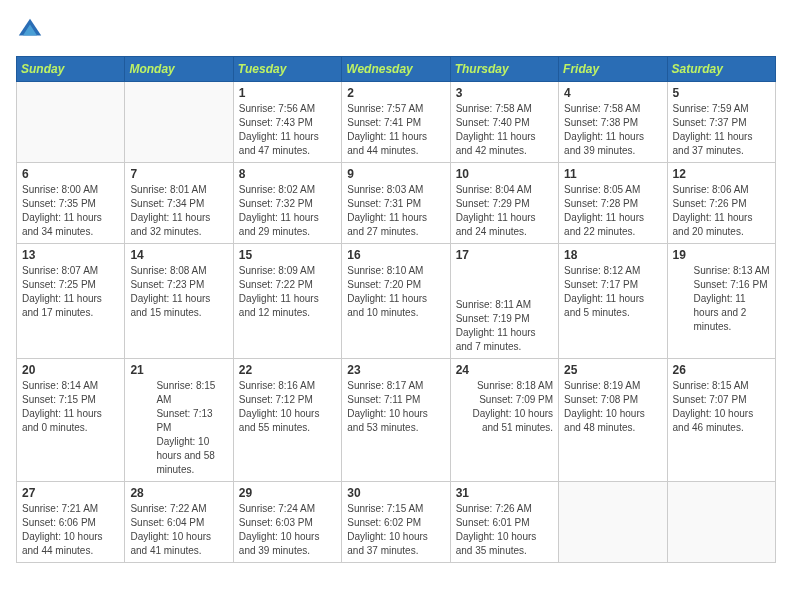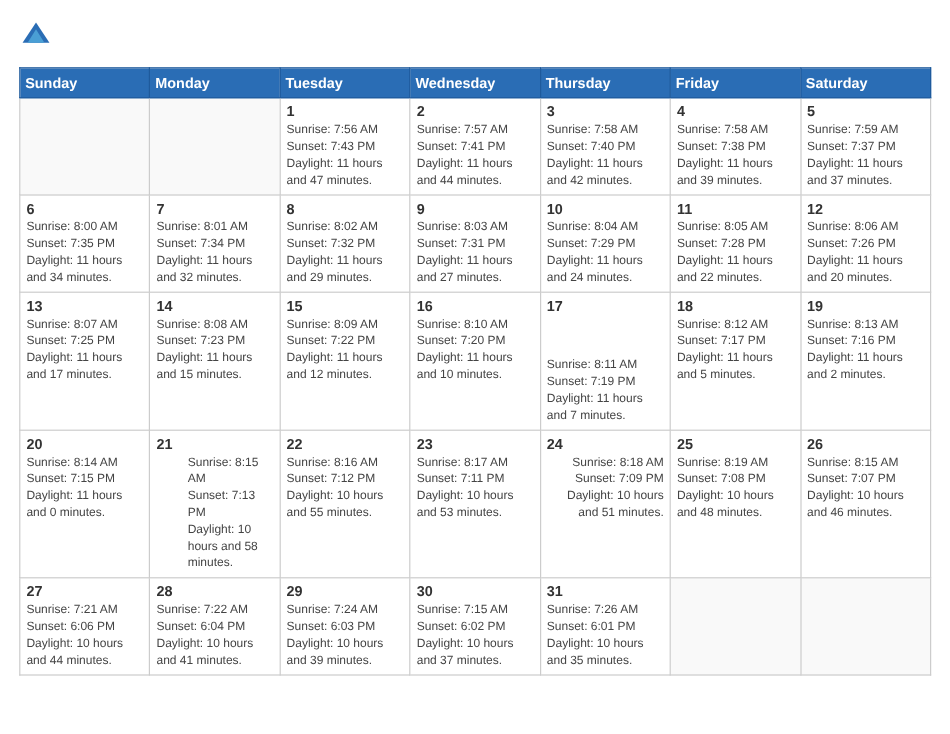--- a/index.html
+++ b/index.html
@@ -49,26 +49,27 @@
       color: #555;
       margin-top: 2px;
     }
     .calendar {
       width: 100%;
       border-collapse: collapse;
       border: 1px solid #ccc;
     }
     .calendar th {
       background: #2a6db5;
-      color: #ffffff;
+      color: #bef264;
       font-size: 12px;
       font-weight: bold;
       padding: 5px 4px;
       text-align: left;
       border: 1px solid #1e5a9c;
+      font-style: italic;
     }
     .calendar td {
       border: 1px solid #ccc;
       vertical-align: top;
       padding: 4px 5px;
       font-size: 10.5px;
       color: #333;
       background: #fff;
       width: calc(100% / 7);
       height: 78px;
@@ -233,21 +234,21 @@
 Daylight: 11 hours and 7 minutes.</div>
           </td>
           <td>
             <span class="day-number">18</span>
             <div class="day-info" style="white-space: pre-line;">Sunrise: 8:12 AM
 Sunset: 7:17 PM
 Daylight: 11 hours and 5 minutes.</div>
           </td>
           <td>
             <span class="day-number">19</span>
-            <div class="day-info" style="white-space: pre-line;">Sunrise: 8:13 AM
+            <div class="day-info" style="white-space: pre-line; margin-left: 21px;">Sunrise: 8:13 AM
 Sunset: 7:16 PM
 Daylight: 11 hours and 2 minutes.</div>
           </td>
         </tr>
         <tr>
           <td>
             <span class="day-number">20</span>
             <div class="day-info" style="white-space: pre-line;">Sunrise: 8:14 AM
 Sunset: 7:15 PM
 Daylight: 11 hours and 0 minutes.</div>

